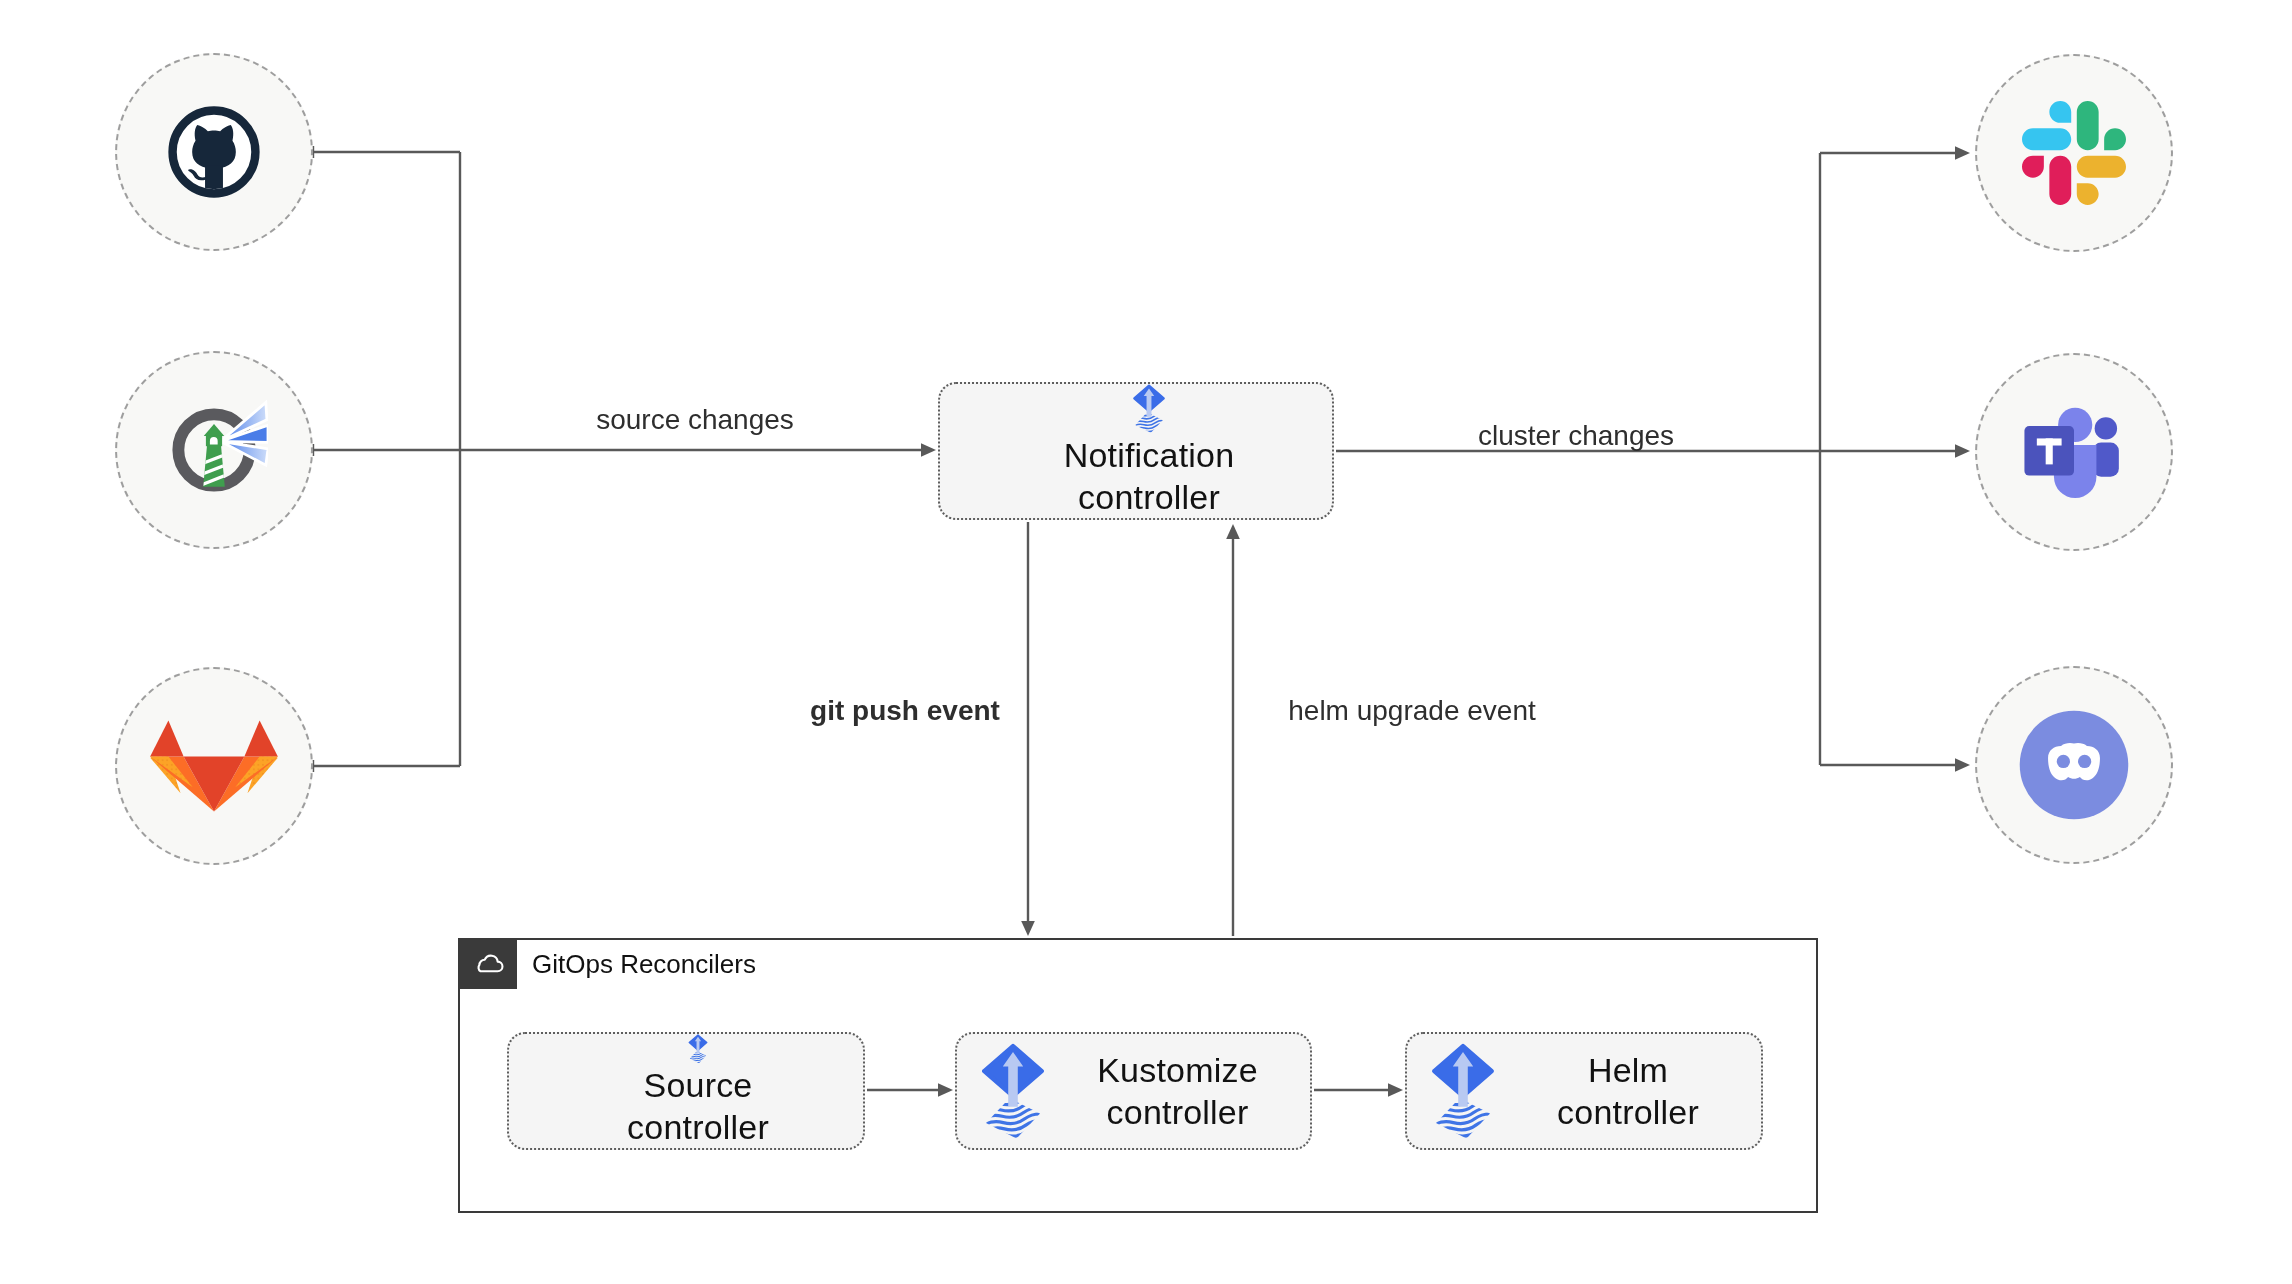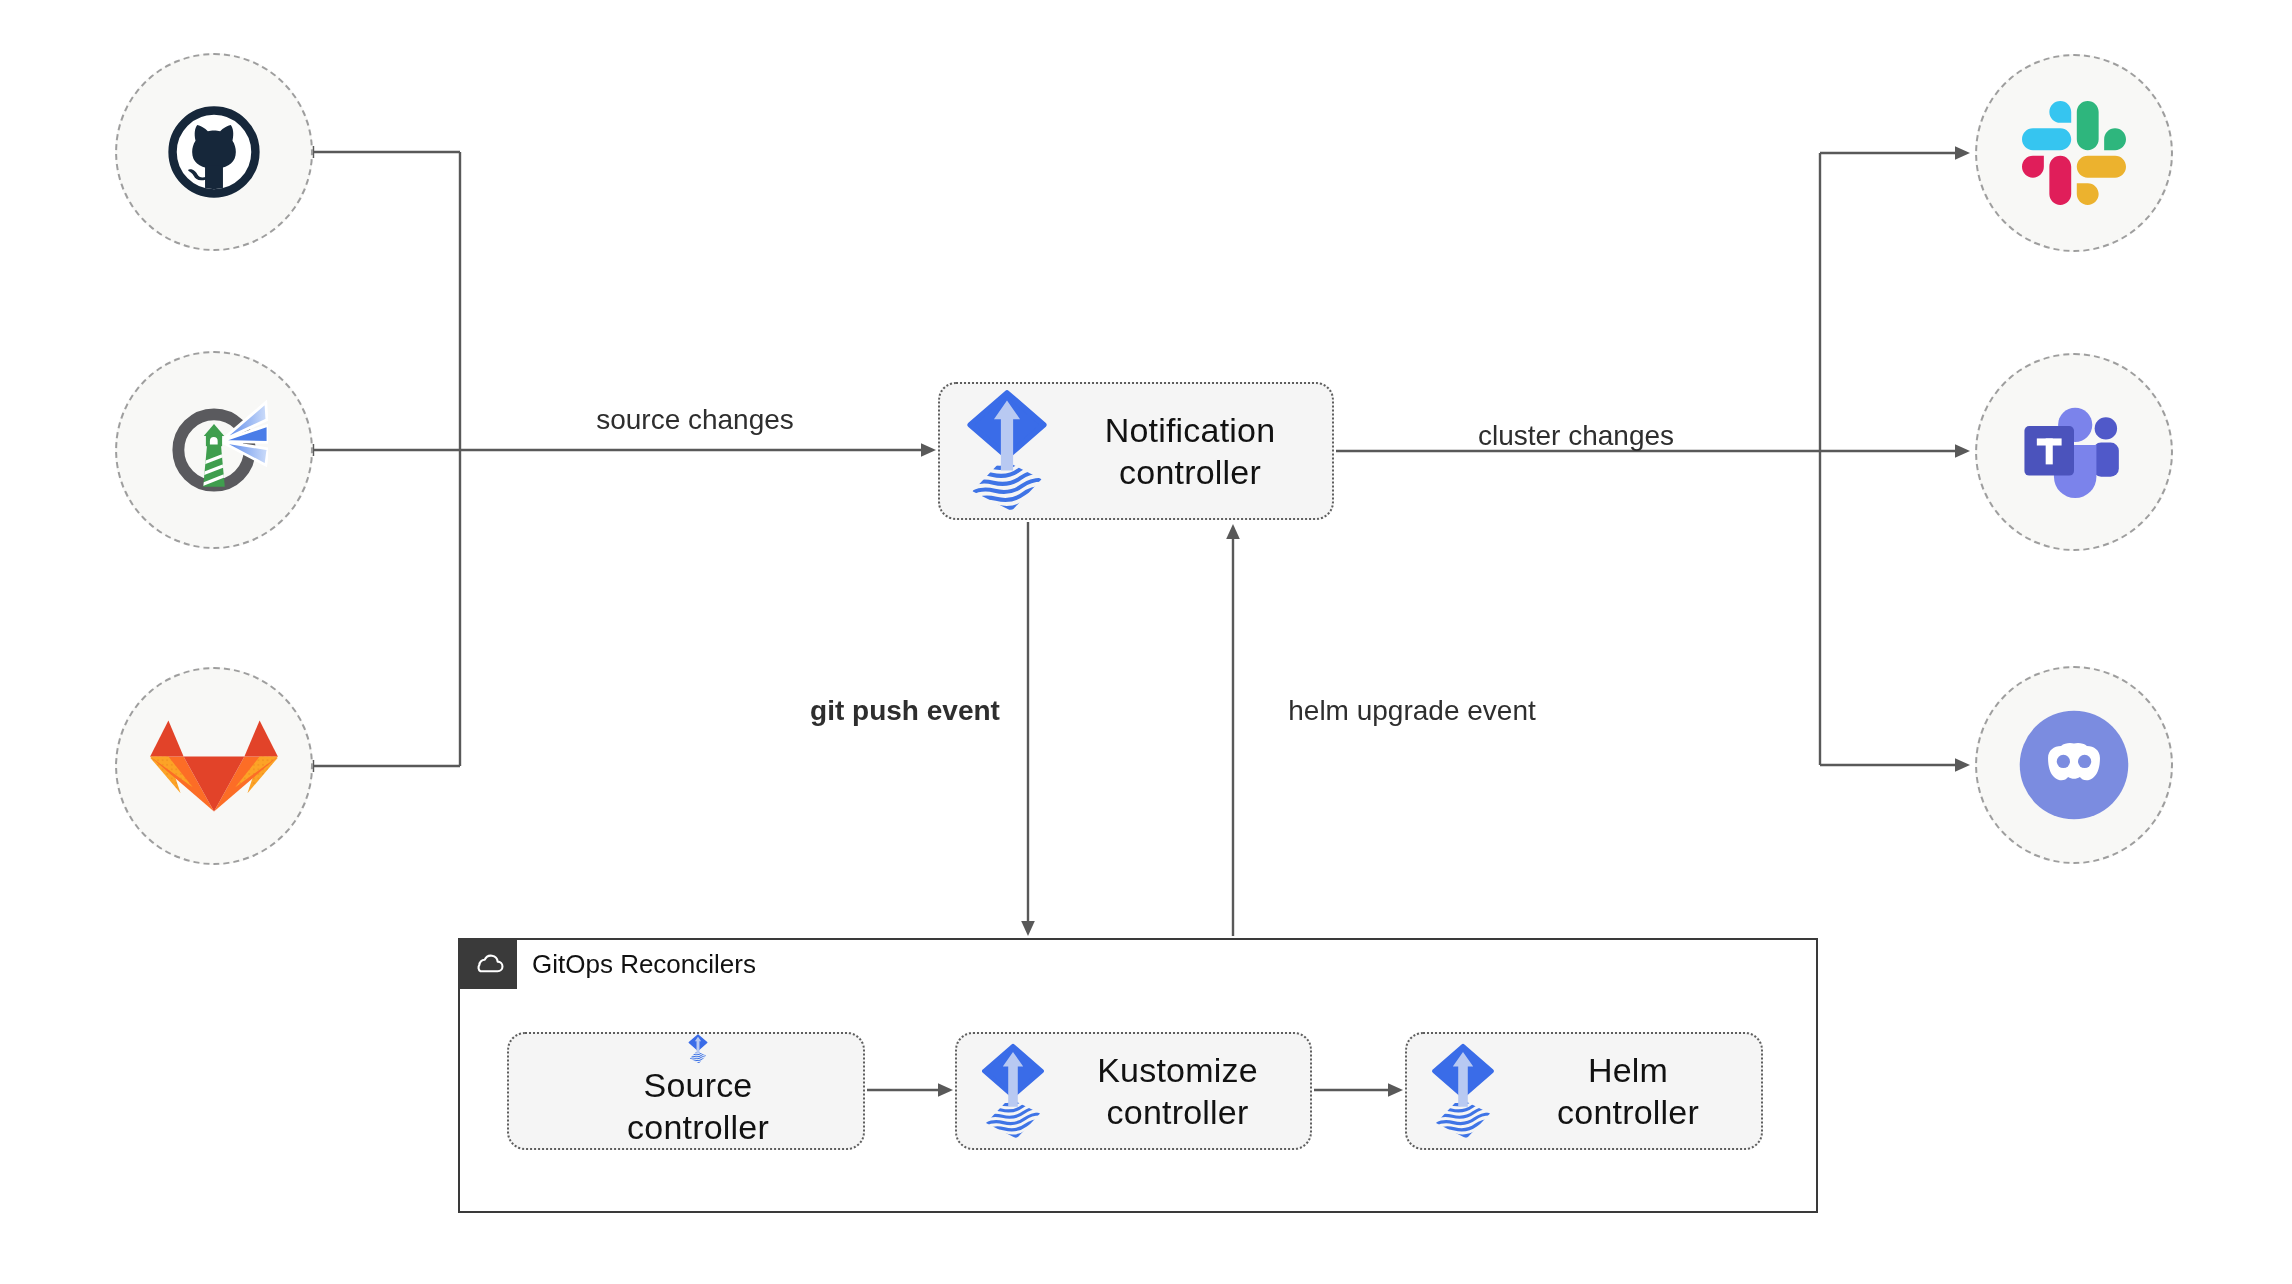--- a/index.html
+++ b/index.html
@@ -145,21 +145,21 @@
 
       <polygon points="20,2 30,25.8 8,25.8" fill="#e24329"></polygon>
       <polygon points="80,2 92,25.8 70,25.8" fill="#e24329"></polygon>
       <polygon points="30,25.8 70,25.8 50,62" fill="#e24329"></polygon>
 
       <polygon points="8,25.8 20,25.8 36,46" fill="url(#glDots)"></polygon>
       <polygon points="92,25.8 80,25.8 64,46" fill="url(#glDots)"></polygon>
     </svg>
   </div>
 
-  <div class="node" style="left:938px;top:382px;width:396px;height:138px;padding-left:26px;">
+  <div class="node" style="left:938px;top:382px;width:396px;height:138px;padding-left:26px;flex-direction:column;">
     <svg width="82" height="124" viewBox="0 0 100 152">
       <defs>
         <clipPath id="fxB1">
             <path d="M50 86 L93 118 L50 150 L7 118 Z"></path>
           </clipPath>
       </defs>
       <path d="M50 5 L95 44 L50 83 L5 44 Z" fill="var(--flux-blue,#3a6ce8)" stroke="var(--flux-blue,#3a6ce8)" stroke-width="7" stroke-linejoin="round"></path>
       <g clip-path="url(#fxB1)" stroke="var(--flux-stripe,#3f74e6)" stroke-width="5" fill="none" transform="rotate(-10 50 118)">
         <path d="M0 92 Q 16 84 34 92 T 68 92 T 104 92"></path>
         <path d="M0 102 Q 16 94 34 102 T 68 102 T 104 102"></path>

